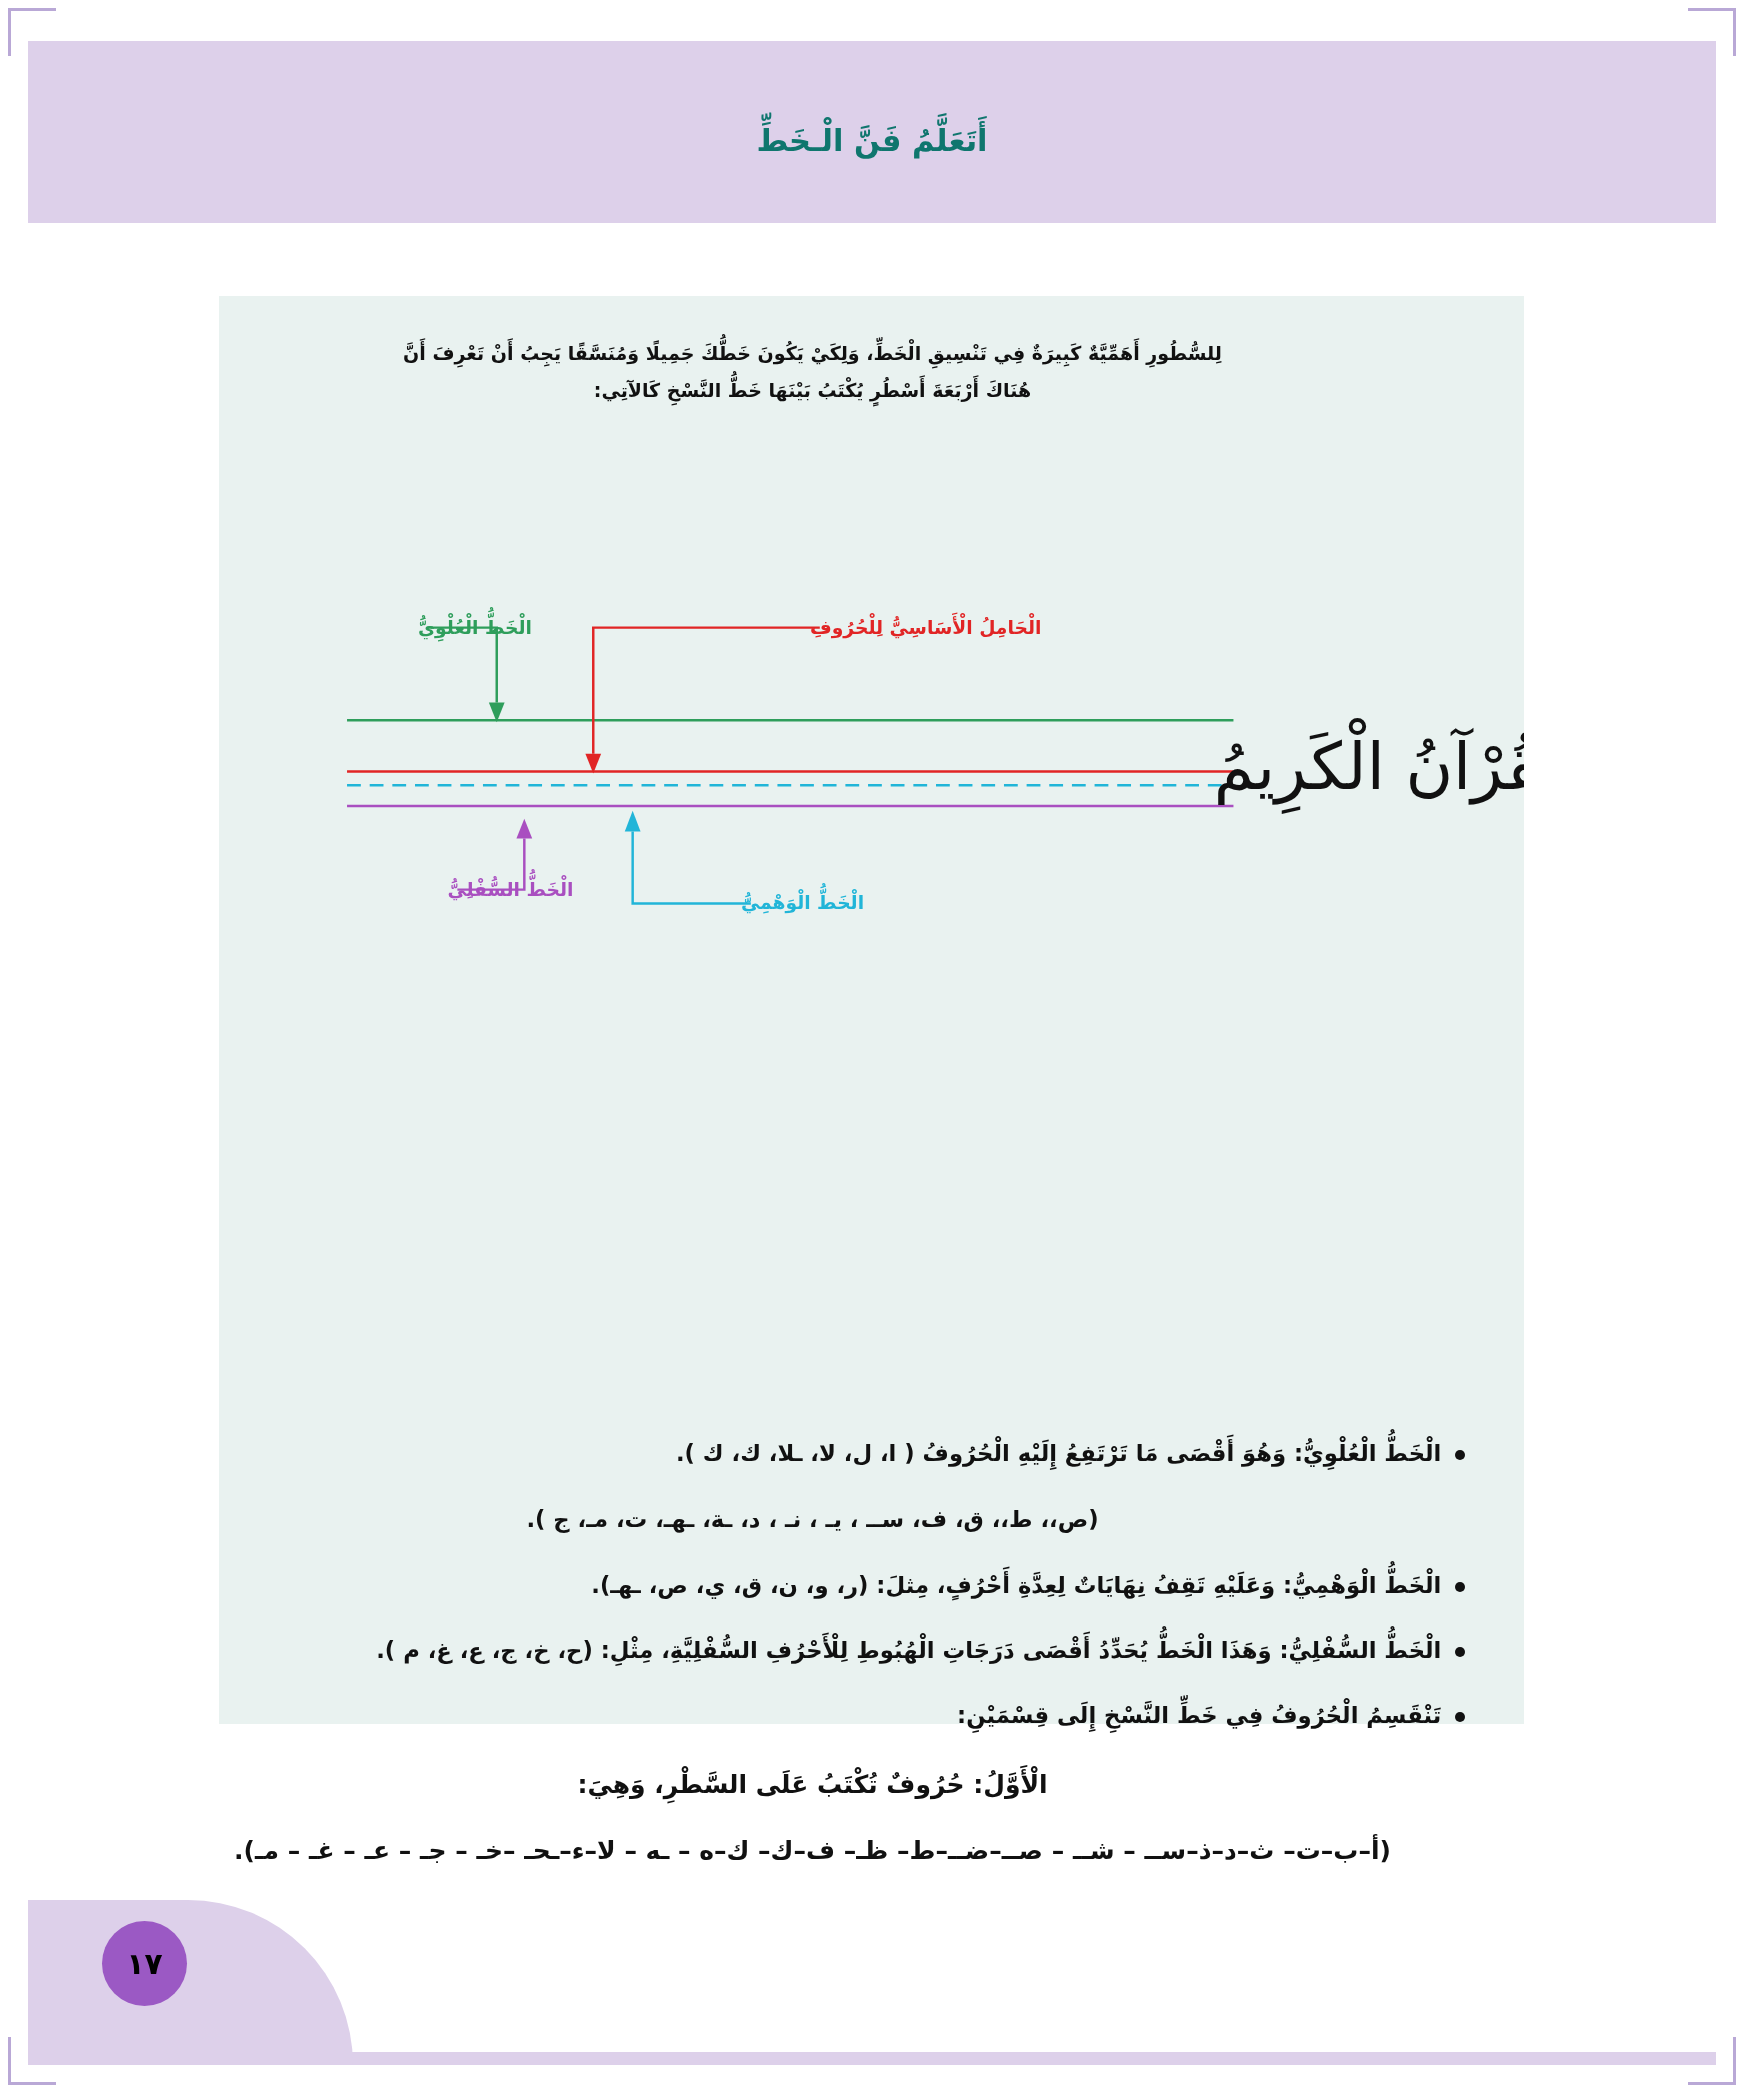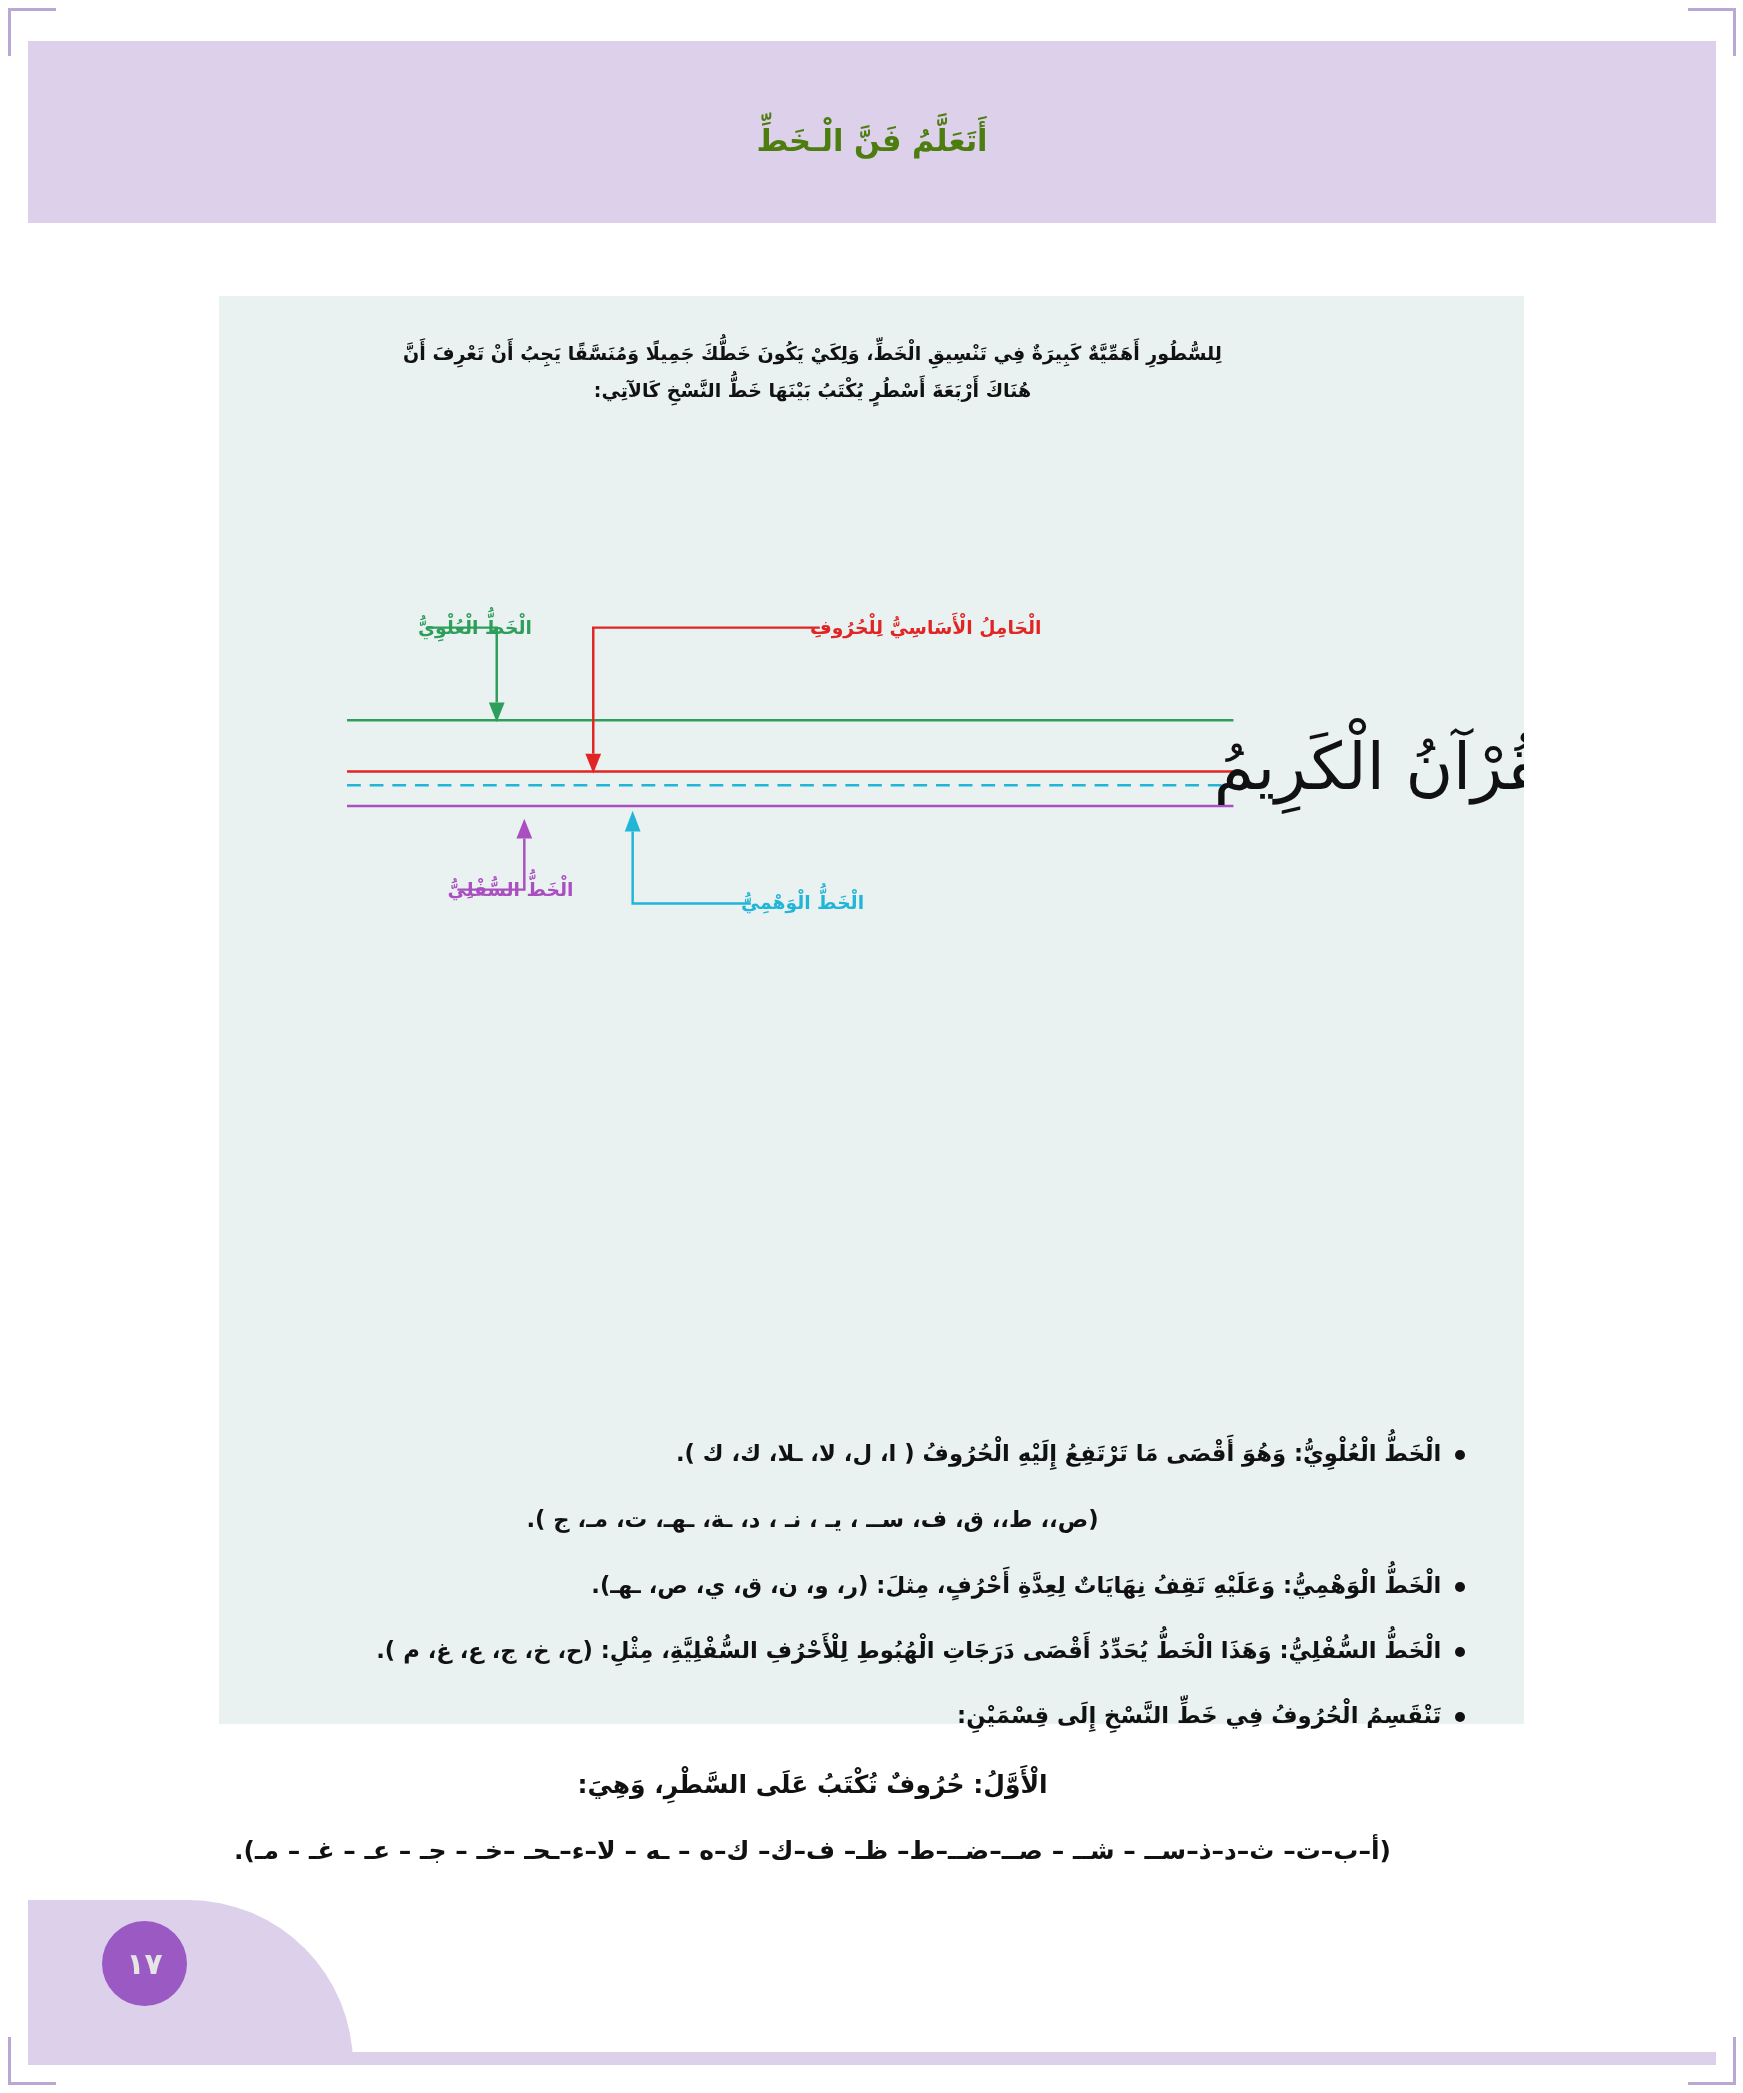--- a/index.html
+++ b/index.html
@@ -37,21 +37,21 @@
     background: #ddd0ea;
   }
   .header-title {
     position: absolute;
     top: 123px;
     left: 0;
     right: 0;
     text-align: center;
     font-size: 30.5px;
     font-weight: bold;
-    color: #4d7c0f;
+    color: #0f766e;
     letter-spacing: 1px;
   }
 
   
   .content-card {
     position: absolute;
     top: 296px;
     left: 219px;
     width: 1305px;
     height: 1428px;
@@ -166,21 +166,21 @@
     border-top-right-radius: 167px;
   }
   .page-number {
     position: absolute;
     bottom: 87px;
     left: 102px;
     width: 85px;
     height: 85px;
     border-radius: 50%;
     background: #9b59c4;
-    color: #e5e5e5;
+    color: #000000;
     font-size: 29.6px;
     font-weight: bold;
     display: flex;
     align-items: center;
     justify-content: center;
   }
   .footer-bar {
     position: absolute;
     bottom: 27.6px;
     left: 27.6px;

